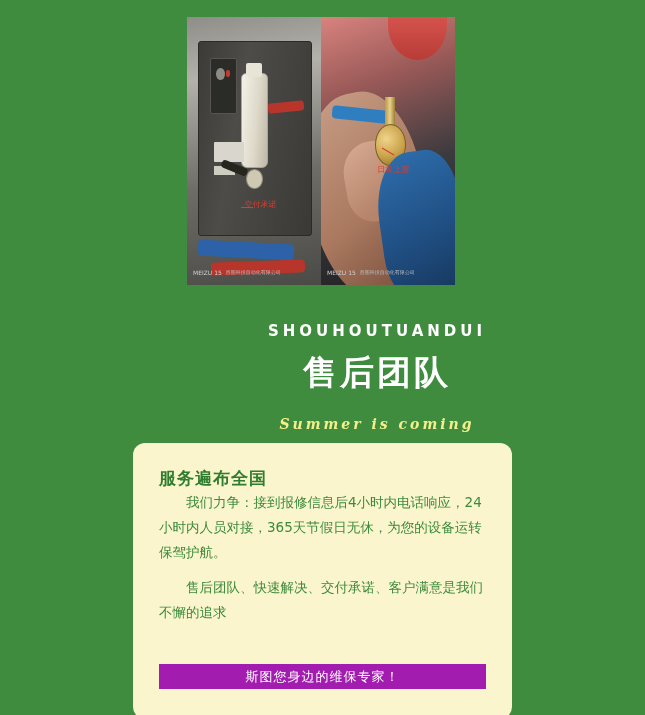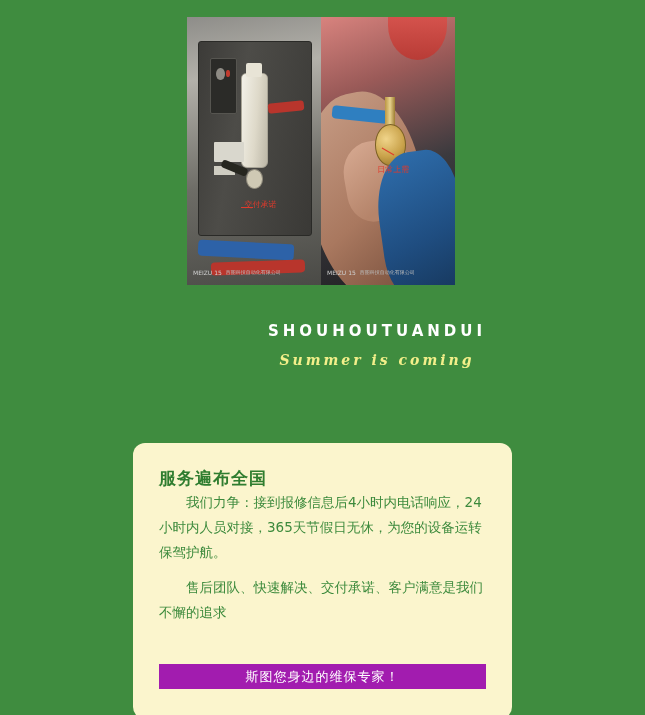--- a/index.html
+++ b/index.html
@@ -329,21 +329,21 @@
     letter-spacing: 3px;
     margin-top: 10px;
     font-family: "DejaVu Sans", sans-serif;
   }
   .subtitle {
     color: #f3ef8a;
     font-size: 14px;
     font-style: italic;
     font-weight: bold;
     letter-spacing: 3px;
-    margin-top: 12px;
+    margin-top: 20px;
     font-family: "DejaVu Serif", serif;
   }
 
   
   .card {
     position: absolute;
     left: 133px;
     top: 443px;
     width: 379px;
     height: 276px;
@@ -432,20 +432,21 @@
       </div>
       <div class="wm-cell">
         <span class="wm-logo">MEIZU 15</span>
         <span class="wm-text">西图科技自动化有限公司</span>
       </div>
     </div>
   </div>
 
   <div class="title-block">
     <div class="pinyin">SHOUHOUTUANDUI</div>
+    <div class="cn-title">售后团队</div>
     <div class="subtitle">Summer is coming</div>
   </div>
 
   <div class="card">
     <div class="card-title">服务遍布全国</div>
     <div class="card-p">我们力争：接到报修信息后4小时内电话响应，24小时内人员对接，365天节假日无休，为您的设备运转保驾护航。</div>
     <div class="card-p second">售后团队、快速解决、交付承诺、客户满意是我们不懈的追求</div>
     <div class="cta">斯图您身边的维保专家！</div>
   </div>
 

